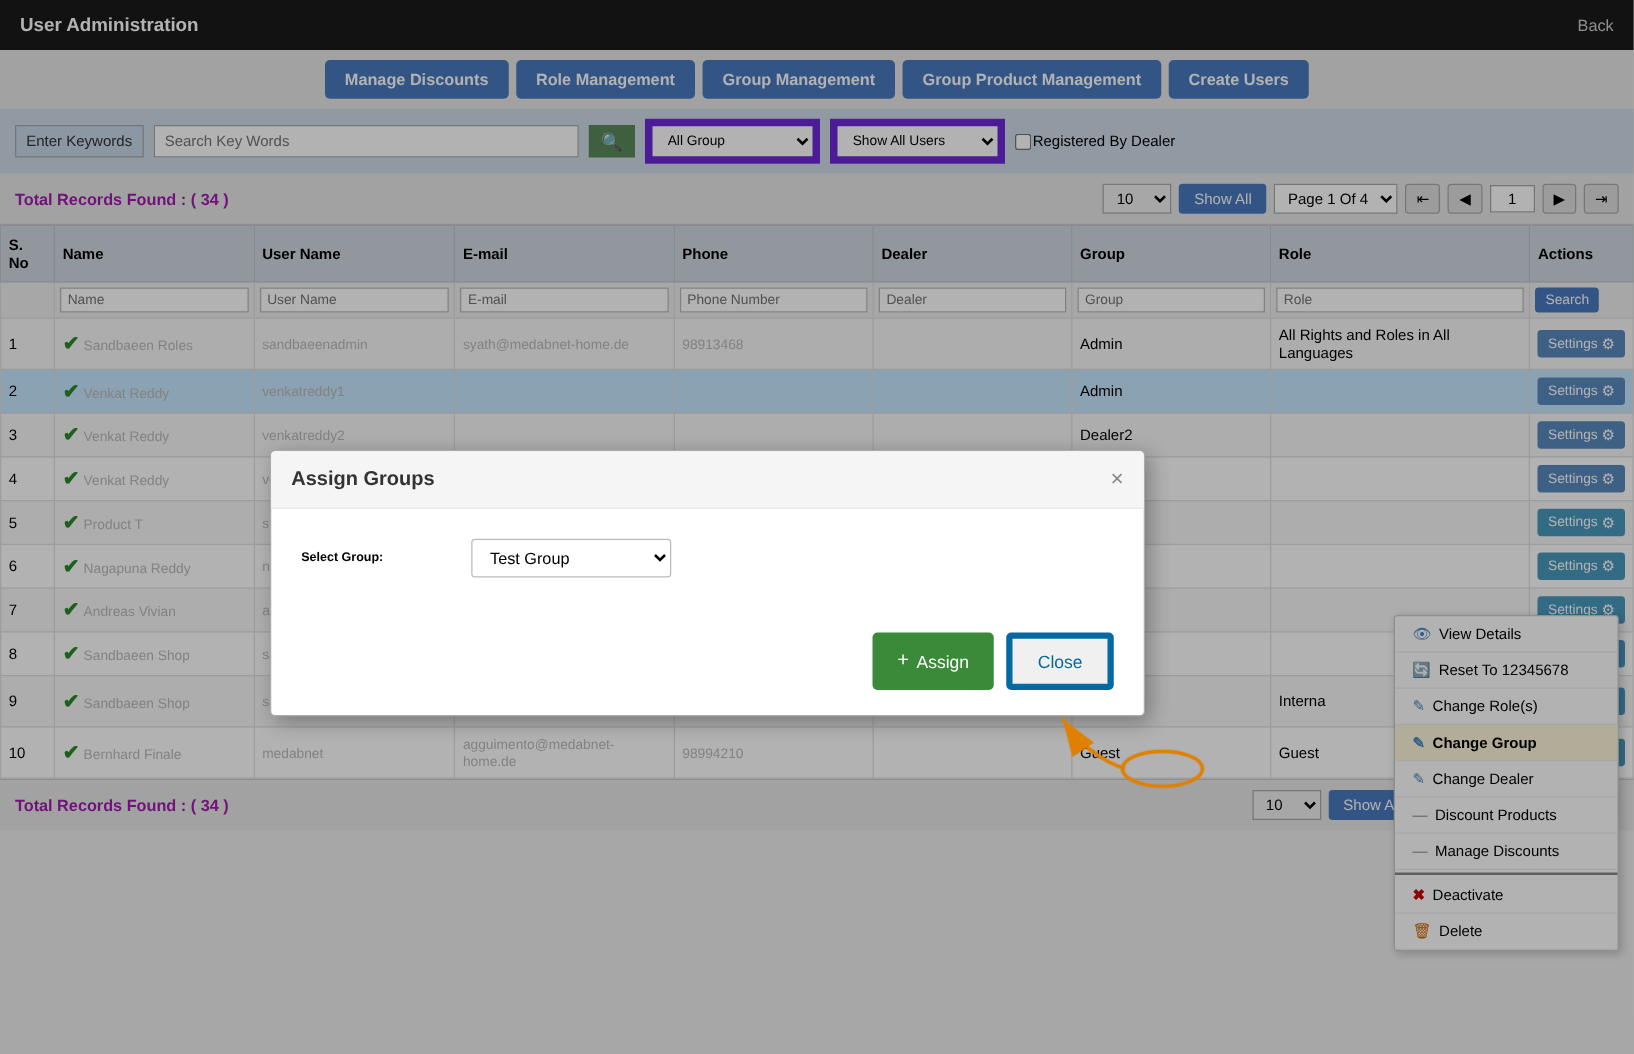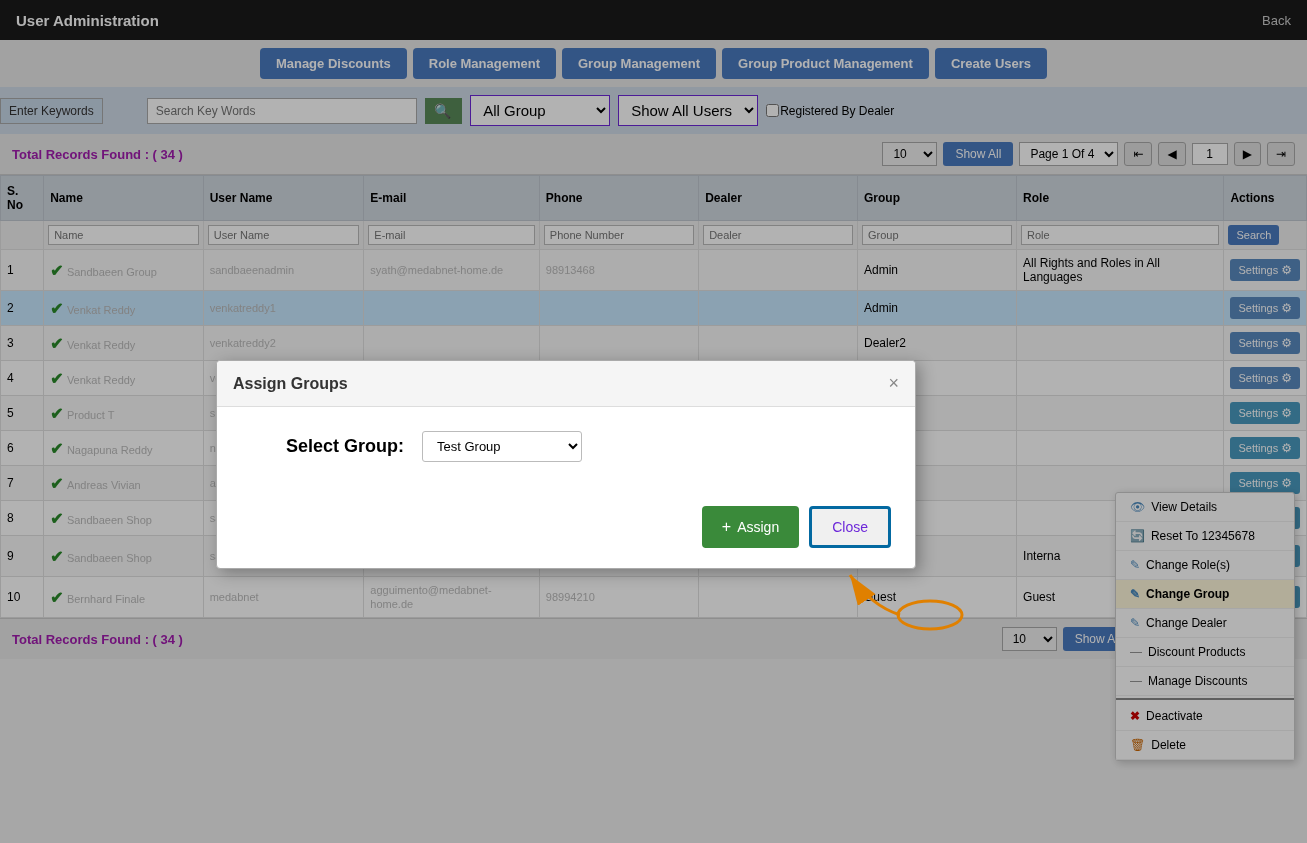--- a/index.html
+++ b/index.html
@@ -9,25 +9,25 @@
     .header { background: #1a1a1a; color: #fff; padding: 0 16px; height: 40px; display: flex; align-items: center; justify-content: space-between; }
     .header-title { font-size: 15px; font-weight: bold; }
     .header-back { font-size: 13px; color: #ccc; cursor: pointer; }
 
     
     .nav-bar { background: #e8e8e8; padding: 8px 12px; display: flex; gap: 6px; justify-content: center; }
     .nav-btn { padding: 8px 16px; border: none; border-radius: 4px; cursor: pointer; font-size: 13px; font-weight: bold; }
     .nav-btn-blue { background: #4a7abf; color: #fff; }
 
     
-    .search-bar { background: #d0dce8; padding: 8px 0; display: flex; align-items: center; gap: 8px; }
+    .search-bar { background: #d0dce8; padding: 8px 12px; display: flex; align-items: center; gap: 8px; }
     .search-label { font-size: 12px; color: #333; background: #c8d8e8; padding: 5px 8px; border: 1px solid #aaa; }
-    .search-input { padding: 5px 8px; border: 1px solid #aaa; font-size: 12px; width: 270px; margin-left: 36px; }
+    .search-input { padding: 5px 8px; border: 1px solid #aaa; font-size: 12px; width: 340px; }
     .search-icon-btn { background: #5a8a5a; color: #fff; border: none; padding: 5px 10px; cursor: pointer; font-size: 14px; }
-    .group-select, .user-select { padding: 5px 8px; border: 1px solid #6d28d9; font-size: 15px; background: #fff; min-width: 140px; }
+    .group-select, .user-select { padding: 5px 8px; border: 6px solid #6d28d9; font-size: 11px; background: #fff; min-width: 140px; }
     .dealer-checkbox { display: flex; align-items: center; gap: 1px; font-size: 12px; }
 
     
     .records-bar { background: #e8e8e8; padding: 8px 12px; display: flex; align-items: center; justify-content: space-between; border-bottom: 1px solid #ccc; }
     .records-info { font-size: 13px; font-weight: bold; color: #a21caf; }
     .pagination-area { display: flex; align-items: center; gap: 6px; }
     .page-size-select { padding: 3px 6px; border: 1px solid #aaa; font-size: 12px; }
     .show-all-btn { background: #4a7abf; color: #fff; border: none; padding: 5px 12px; cursor: pointer; font-size: 12px; border-radius: 3px; }
     .page-info-select { padding: 3px 6px; border: 1px solid #aaa; font-size: 12px; background: #fff; }
     .nav-page-btn { background: #e0e0e0; border: 1px solid #aaa; padding: 4px 8px; cursor: pointer; font-size: 12px; border-radius: 3px; }
@@ -61,26 +61,26 @@
     .icon-minus { color: #888; }
 
     
     .modal-overlay { position: fixed; top: 0; left: 0; width: 100%; height: 100%; background: rgba(0,0,0,0.3); z-index: 100; }
     .modal { position: absolute; top: 360px; left: 216px; width: 700px; background: #fff; border: 1px solid #aaa; border-radius: 4px; box-shadow: 4px 4px 16px rgba(0,0,0,0.3); z-index: 200; }
     .modal-header { background: #f5f5f5; padding: 12px 16px; border-bottom: 1px solid #ddd; display: flex; justify-content: space-between; align-items: center; border-radius: 4px 4px 0 0; }
     .modal-title { font-size: 16px; font-weight: bold; color: #333; }
     .modal-close { background: none; border: none; font-size: 18px; cursor: pointer; color: #888; }
     .modal-body { padding: 24px 24px 16px; }
     .modal-form-row { display: flex; align-items: center; gap: 16px; margin-bottom: 16px; }
-    .modal-label { font-size: 18px; font-weight: bold; min-width: 120px; margin-left: 45px; }
+    .modal-label { font-size: 10px; font-weight: bold; min-width: 120px; }
     .modal-select { padding: 6px 10px; border: 1px solid #bbb; font-size: 13px; width: 160px; background: #fff; border-radius: 3px; }
     .modal-checkbox-row { display: flex; align-items: center; gap: 8px; margin-bottom: 16px; }
     .modal-footer { padding: 12px 24px 20px; display: flex; justify-content: flex-end; gap: 10px; }
     .assign-btn { background: #3a8a3a; color: #fff; border: none; padding: 10px 20px; cursor: pointer; font-size: 14px; border-radius: 4px; display: flex; align-items: center; gap: 6px; }
-    .close-btn { background: #f0f0f0; color: #6d28d9; border: 3px solid #0369a1; padding: 10px 20px; cursor: pointer; font-size: 14px; border-radius: 4px; }
+    .close-btn { background: #f0f0f0; color: #0369a1; border: 5px solid #0369a1; padding: 10px 20px; cursor: pointer; font-size: 14px; border-radius: 4px; }
 
     
     .bottom-bar { background: #e8e8e8; padding: 8px 12px; display: flex; align-items: center; justify-content: space-between; border-top: 1px solid #ccc; }
   </style>
 </head>
 <body>
 
 <div style="position:relative; width:1307px; min-height:843px;">
 
   <div class="header">
@@ -158,21 +158,21 @@
           <td><input class="filter-input" type="text" placeholder="Role" style=""></td>
           <td>
               <button class="settings-btn" style="background:#4a7abf;">Search</button>
             </td>
         </tr>
 
         <tr>
           <td>1</td>
           <td>
             <span class="check-green">✔</span>
-            <span class="blurred-text"> Sandbaeen Group</span>
+            <span class="blurred-text"> Sandbaeen Roles</span>
           </td>
           <td><span class="blurred-text">sandbaeenadmin</span></td>
           <td><span class="blurred-text">syath@medabnet-home.de</span></td>
           <td><span class="blurred-text">98913468</span></td>
           <td></td>
           <td>Admin</td>
           <td>All Rights and Roles in All Languages</td>
           <td>
               <button class="settings-btn">Settings <span class="gear">⚙</span></button>
             </td>

